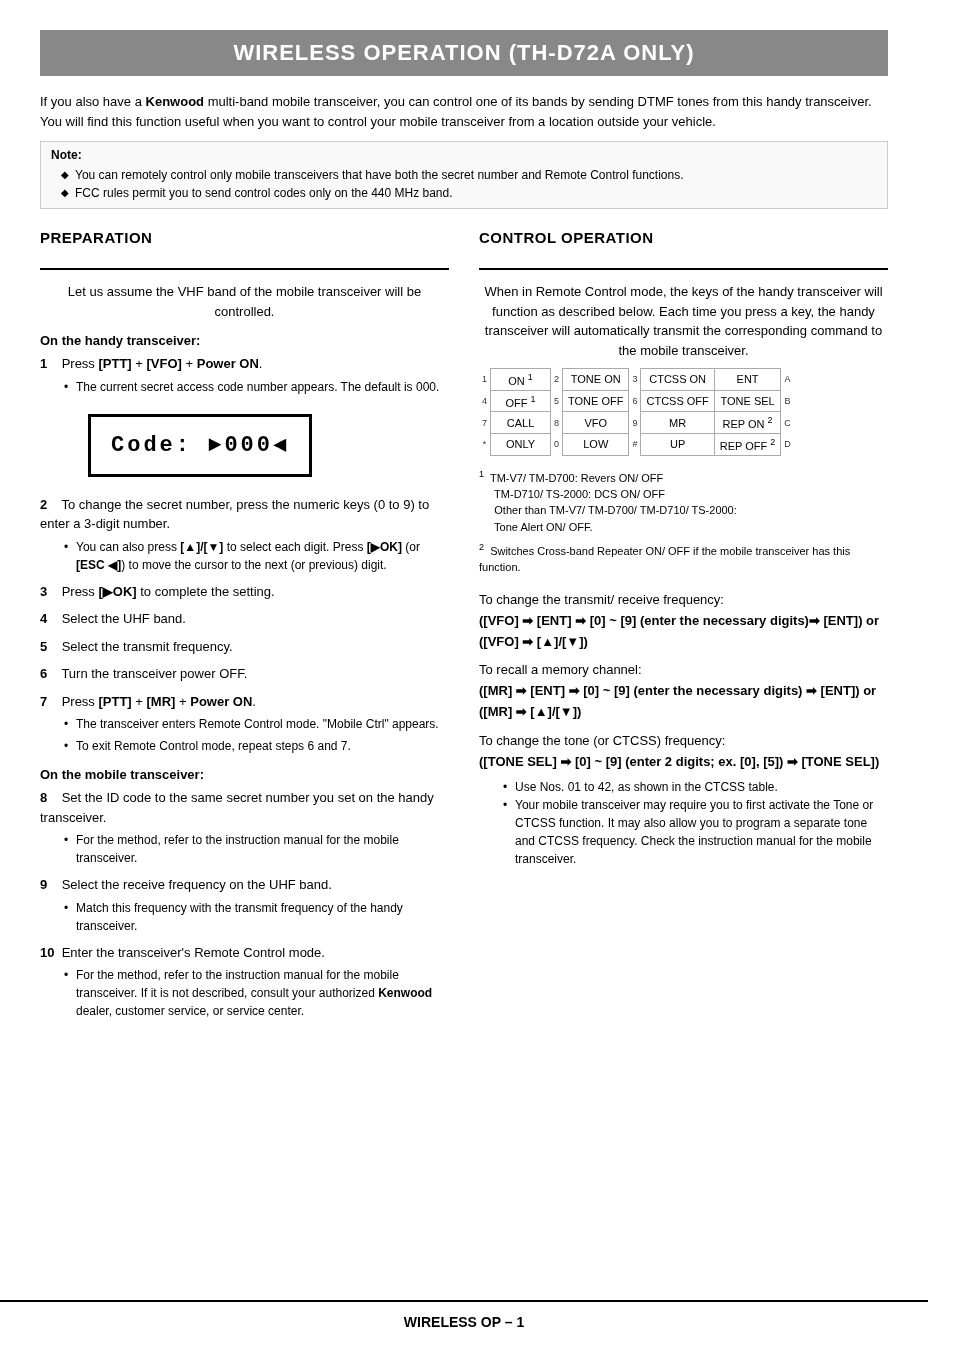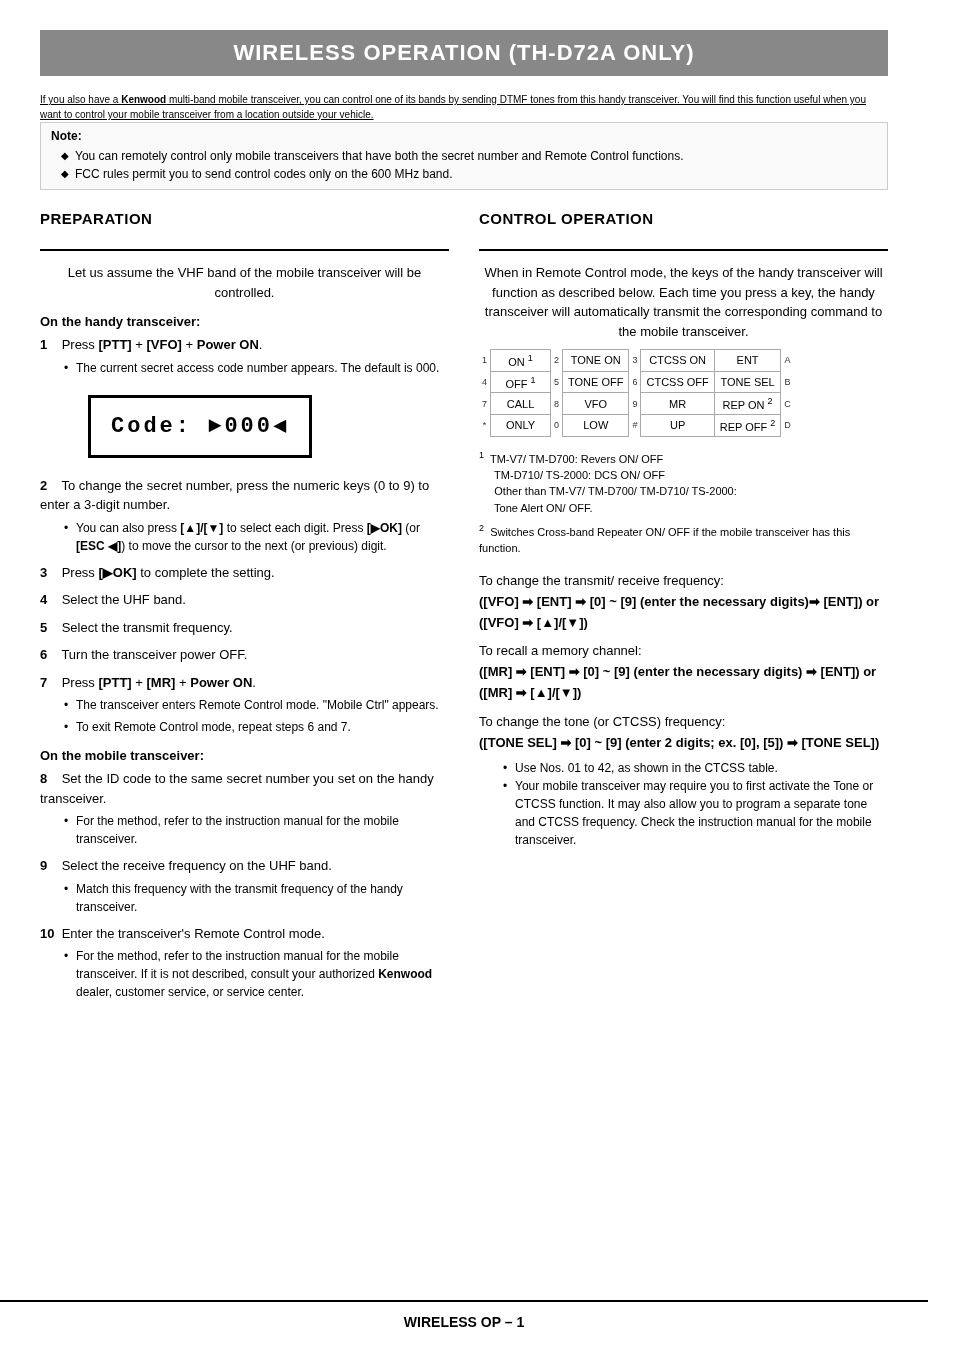--- a/index.html
+++ b/index.html
@@ -24,23 +24,23 @@
       padding: 10px 0;
       margin-bottom: 16px;
     }
     .page-title-bar h1 {
       color: #fff;
       font-size: 22px;
       font-weight: bold;
       letter-spacing: 1px;
     }
     .intro-text {
-      font-size: 10px;
-      line-height: 1.5;
-      text-decoration: underline;
+      font-size: 13px;
+      margin-bottom: 10px;
+      line-height: 1.5;
     }
     .note-box {
       border: 1px solid #ccc;
       padding: 6px 10px;
       margin-bottom: 20px;
       background: #f9f9f9;
     }
     .note-box .note-title {
       font-weight: bold;
       font-size: 12px;
@@ -212,21 +212,21 @@
   </div>
 
   <p class="intro-text">
     If you also have a <strong>Kenwood</strong> multi-band mobile transceiver, you can control one of its bands by sending DTMF tones from this handy transceiver.  You will find this function useful when you want to control your mobile transceiver from a location outside your vehicle.
   </p>
 
   <div class="note-box">
     <div class="note-title">Note:</div>
     <ul>
       <li>You can remotely control only mobile transceivers that have both the secret number and Remote Control functions.</li>
-      <li>FCC rules permit you to send control codes only on the 600 MHz band.</li>
+      <li>FCC rules permit you to send control codes only on the 440 MHz band.</li>
     </ul>
   </div>
 
   <div class="two-col">
 
     <div class="left-col">
       <div class="section-title">PREPARATION</div>
 
       <p class="section-text">Let us assume the VHF band of the mobile transceiver will be controlled.</p>
 

